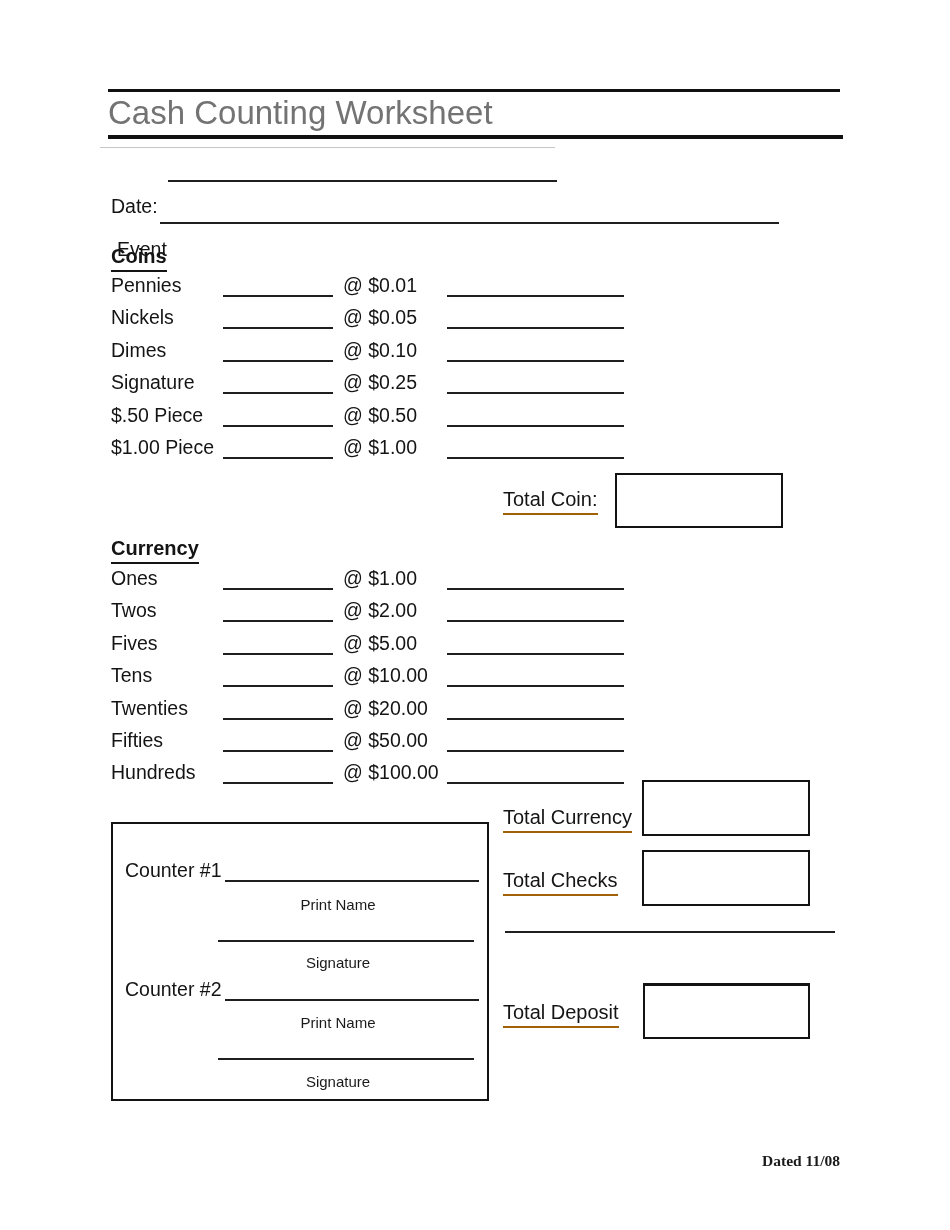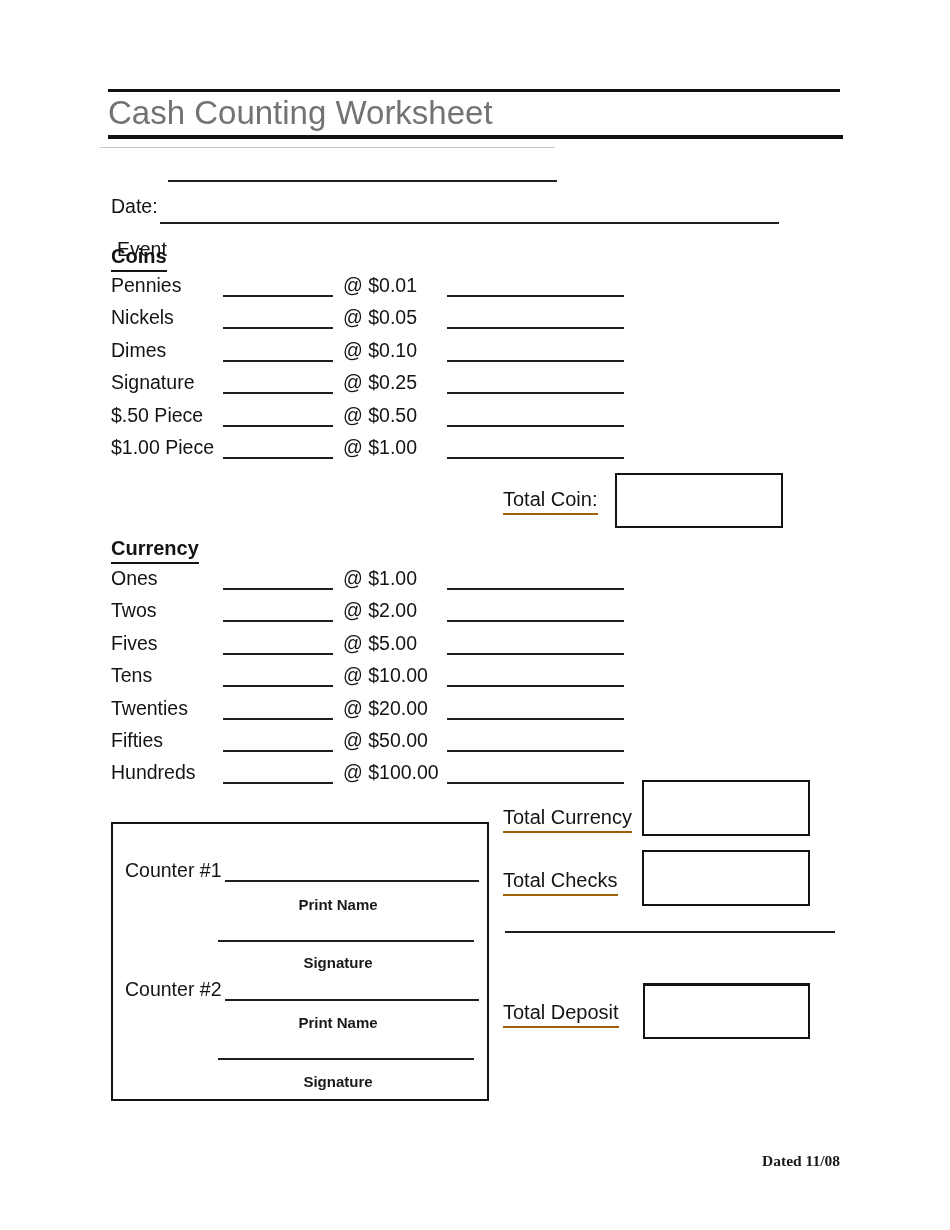--- a/index.html
+++ b/index.html
@@ -46,21 +46,21 @@
     border:2px solid #131313;
   }
   .counter-row {
     position:absolute; left:12px; width:354px; height:28px;
     display:flex; align-items:flex-end;
   }
   .counter-row .clabel { width:100px; font-size:19.5px; line-height:23px; }
   .counter-row .cline { flex:1; height:0; border-bottom:2px solid #1f1f1f; }
   .caption {
     position:absolute; left:105px; width:240px;
-    text-align:center; font-size:15px; line-height:18px; color:#1a1a1a;font-weight:bold;
+    text-align:center; font-size:15px; line-height:18px; color:#1a1a1a;
   }
   .sigline { position:absolute; left:105px; width:256px; border-top:2px solid #1f1f1f; height:0; }
   .dated {
     position:absolute; right:110px; top:1152px;
     font-family:"Liberation Serif","DejaVu Serif",serif;
     font-size:15.5px; color:#1a1a1a;font-weight:bold;
   }
 </style>
 </head>
 <body>

